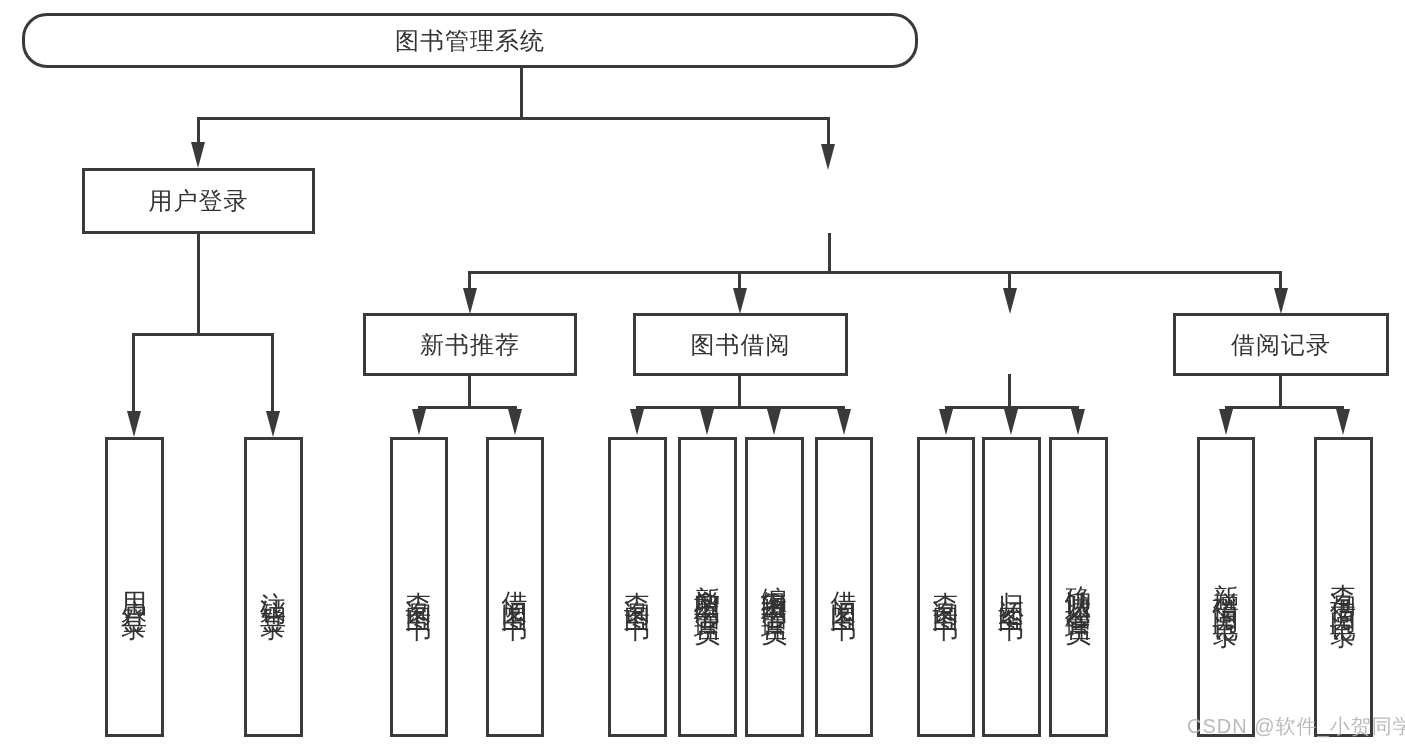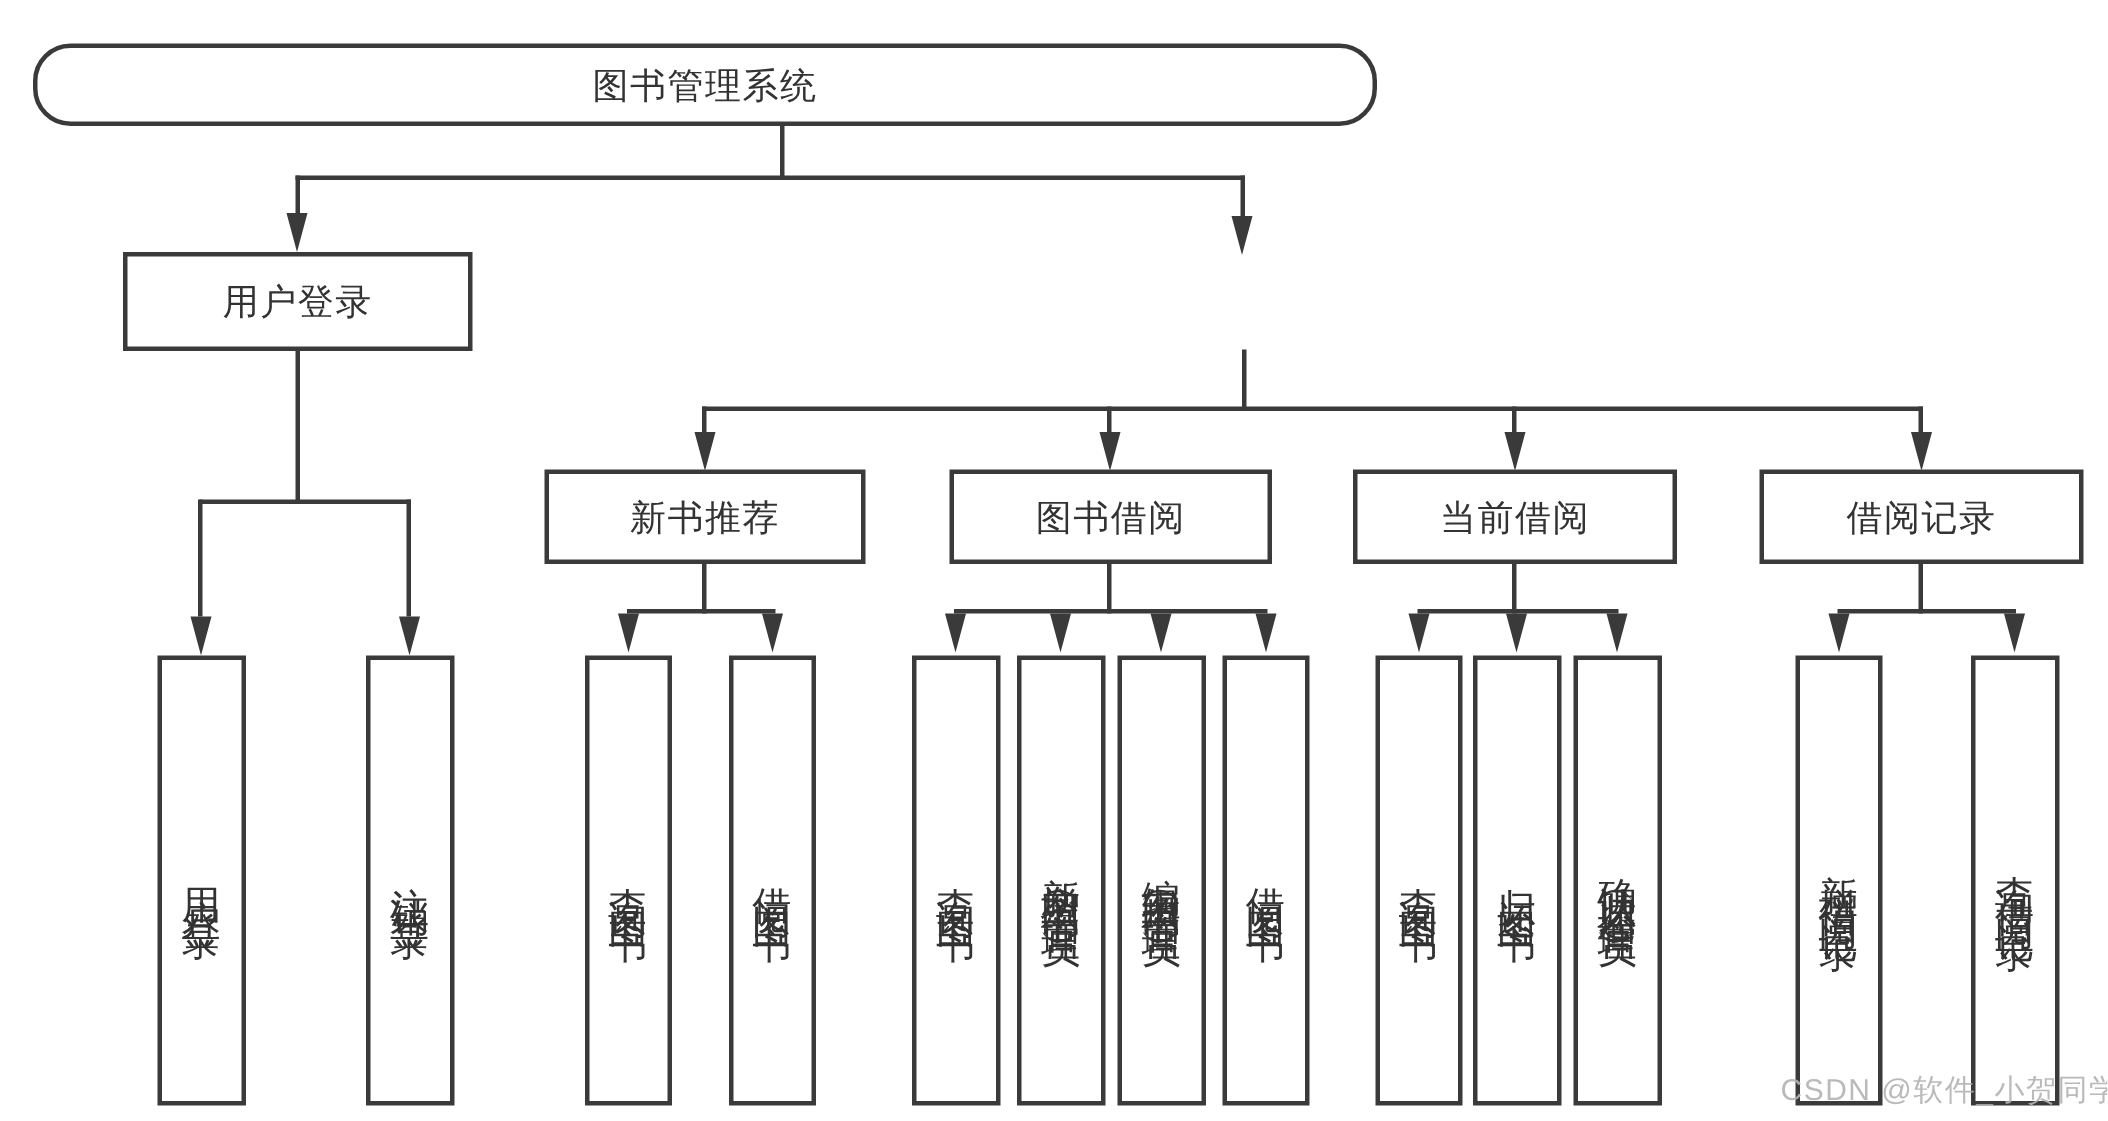--- a/index.html
+++ b/index.html
@@ -27,21 +27,21 @@
   .vnode span {
     writing-mode: vertical-rl;
     text-orientation: mixed;
     font-size: 26px;
     letter-spacing: 8px;
     line-height: 1;
     color: #333333;
   }
   .vnode.long span { letter-spacing: 5px; }
 
-  #n-root    { left: 22px;   top: 29px;  width: 896px; height: 55px; border-radius: 25px; }
+  #n-root    { left: 22px;   top: 13px;  width: 896px; height: 55px; border-radius: 25px; }
   #n-login   { left: 82px;   top: 168px; width: 233px;  height: 66px; }
   #n-mgmt    { left: 712px;  top: 170px; width: 235px;  height: 63px; }
   #n-rec     { left: 363px;  top: 313px; width: 214px;  height: 63px; }
   #n-borrow  { left: 633px;  top: 313px; width: 215px;  height: 63px; }
   #n-current { left: 902px;  top: 313px; width: 216px;  height: 63px; }
   #n-history { left: 1173px; top: 313px; width: 216px;  height: 63px; }
 
   #v1  { left: 105px;  width: 59px; }
   #v2  { left: 244px;  width: 59px; }
   #v3  { left: 390px;  width: 58px; }
@@ -183,23 +183,20 @@
   <div class="node hnode" id="n-login">
     <span>用户登录</span>
   </div>
 
   <div class="node hnode" id="n-rec">
     <span>新书推荐</span>
   </div>
   <div class="node hnode" id="n-borrow">
     <span>图书借阅</span>
   </div>
-  <div class="node hnode" id="n-current">
-    <span>当前借阅</span>
-  </div>
   <div class="node hnode" id="n-history">
     <span>借阅记录</span>
   </div>
 
   <div class="node vnode" id="v1">
     <span>用户登录</span>
   </div>
   <div class="node vnode" id="v2">
     <span>注销登录</span>
   </div>

